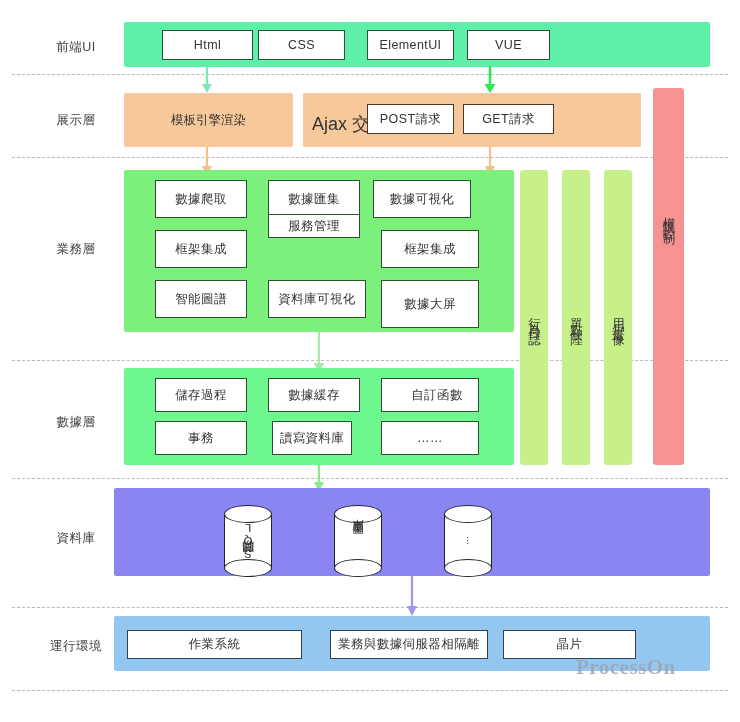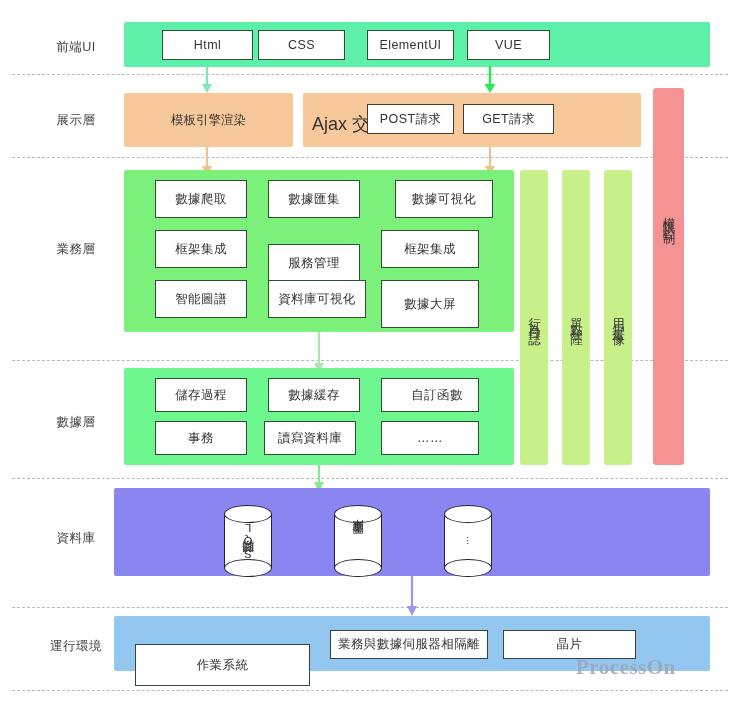--- a/index.html
+++ b/index.html
@@ -190,43 +190,43 @@
   </svg>
   <svg class="arrow" style="left:483px; top:147px;" width="14" height="30" viewBox="0 0 14 30">
     <line x1="7" y1="0" x2="7" y2="21" stroke="#f2c08a" stroke-width="2.2"></line>
     <polygon points="2,19 12,19 7,29" fill="#f2c08a"></polygon>
   </svg>
 
   <div class="band" style="left:124px; top:170px; width:390px; height:162px; background:#7bf07b;"></div>
 
   <div class="wbox" style="left:155px; top:180px; width:92px; height:38px;">數據爬取</div>
   <div class="wbox" style="left:268px; top:180px; width:92px; height:38px;">數據匯集</div>
-  <div class="wbox" style="left:395px; top:180px; width:98px; height:38px;">數據可視化</div>
+  <div class="wbox" style="left:373px; top:180px; width:98px; height:38px;">數據可視化</div>
 
   <div class="wbox" style="left:155px; top:230px; width:92px; height:38px;">框架集成</div>
-  <div class="wbox" style="left:268px; top:244px; width:92px; height:38px;">服務管理</div>
+  <div class="wbox" style="left:268px; top:214px; width:92px; height:24px;">服務管理</div>
   <div class="wbox" style="left:381px; top:230px; width:98px; height:38px;">框架集成</div>
 
   <div class="wbox" style="left:155px; top:280px; width:92px; height:38px;">智能圖譜</div>
   <div class="wbox" style="left:268px; top:280px; width:98px; height:38px;">資料庫可視化</div>
   <div class="wbox" style="left:381px; top:280px; width:98px; height:48px;">數據大屏</div>
 
   <svg class="arrow" style="left:312px; top:332px;" width="14" height="42" viewBox="0 0 14 42">
     <line x1="7" y1="0" x2="7" y2="33" stroke="#a8e8a8" stroke-width="2.2"></line>
     <polygon points="2,31 12,31 7,41" fill="#a8e8a8"></polygon>
   </svg>
 
   <div class="band" style="left:124px; top:368px; width:390px; height:97px; background:#6ef78e;"></div>
 
   <div class="wbox" style="left:155px; top:378px; width:92px; height:34px;">儲存過程</div>
   <div class="wbox" style="left:268px; top:378px; width:92px; height:34px;">數據緩存</div>
   <div class="wbox" style="left:381px; top:378px; width:98px; height:34px;padding-left:14px;">自訂函數</div>
 
   <div class="wbox" style="left:155px; top:421px; width:92px; height:34px;">事務</div>
-  <div class="wbox" style="left:264px; top:421px; width:92px; height:34px;">讀寫資料庫</div>
+  <div class="wbox" style="left:272px; top:421px; width:80px; height:34px;">讀寫資料庫</div>
   <div class="wbox" style="left:381px; top:421px; width:98px; height:34px;">……</div>
 
   <svg class="arrow" style="left:312px; top:465px;" width="14" height="28" viewBox="0 0 14 28">
     <line x1="7" y1="0" x2="7" y2="19" stroke="#8ce88c" stroke-width="2.2"></line>
     <polygon points="2,17 12,17 7,27" fill="#8ce88c"></polygon>
   </svg>
 
   <div class="vbar" style="left:520px; top:170px; width:28px; height:295px; background:#c8f08a;">
     <span class="vtext">行為日誌</span>
   </div>
@@ -269,17 +269,17 @@
 
   <svg class="arrow" style="left:405px; top:576px;" width="14" height="42" viewBox="0 0 14 42">
     <line x1="7" y1="0" x2="7" y2="32" stroke="#9a95ee" stroke-width="2.2"></line>
     <polygon points="2,30 12,30 7,40" fill="#9a95ee"></polygon>
   </svg>
 
   <div class="band" style="left:114px; top:616px; width:596px; height:55px; background:#93c7f0;"></div>
 
   <div class="watermark" style="left:576px; top:655px;">ProcessOn</div>
 
-  <div class="wbox dark" style="left:127px; top:644px; width:175px; height:42px;margin-left:8px;">作業系統</div>
+  <div class="wbox dark" style="left:127px; top:630px; width:175px; height:29px;">作業系統</div>
   <div class="wbox dark" style="left:330px; top:630px; width:158px; height:29px;">業務與數據伺服器相隔離</div>
   <div class="wbox dark" style="left:503px; top:630px; width:133px; height:29px;">晶片</div>
 
 </div>
 
 </body></html>

